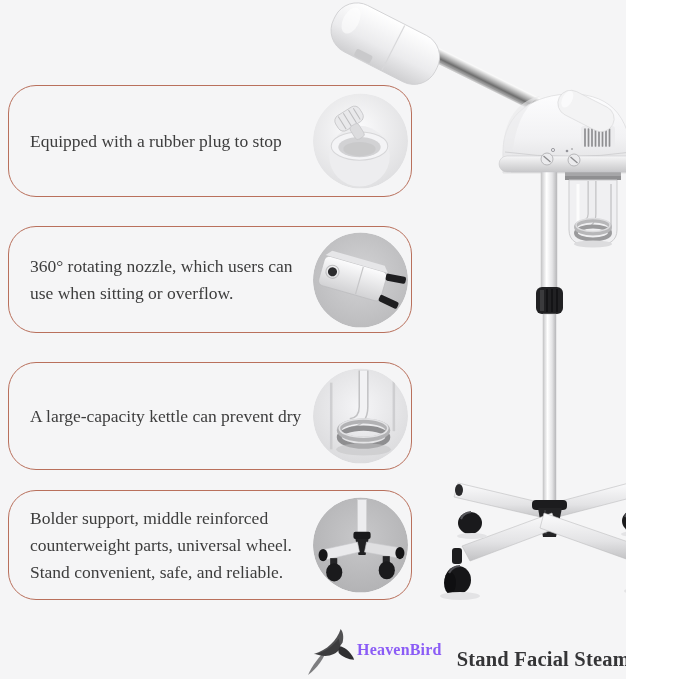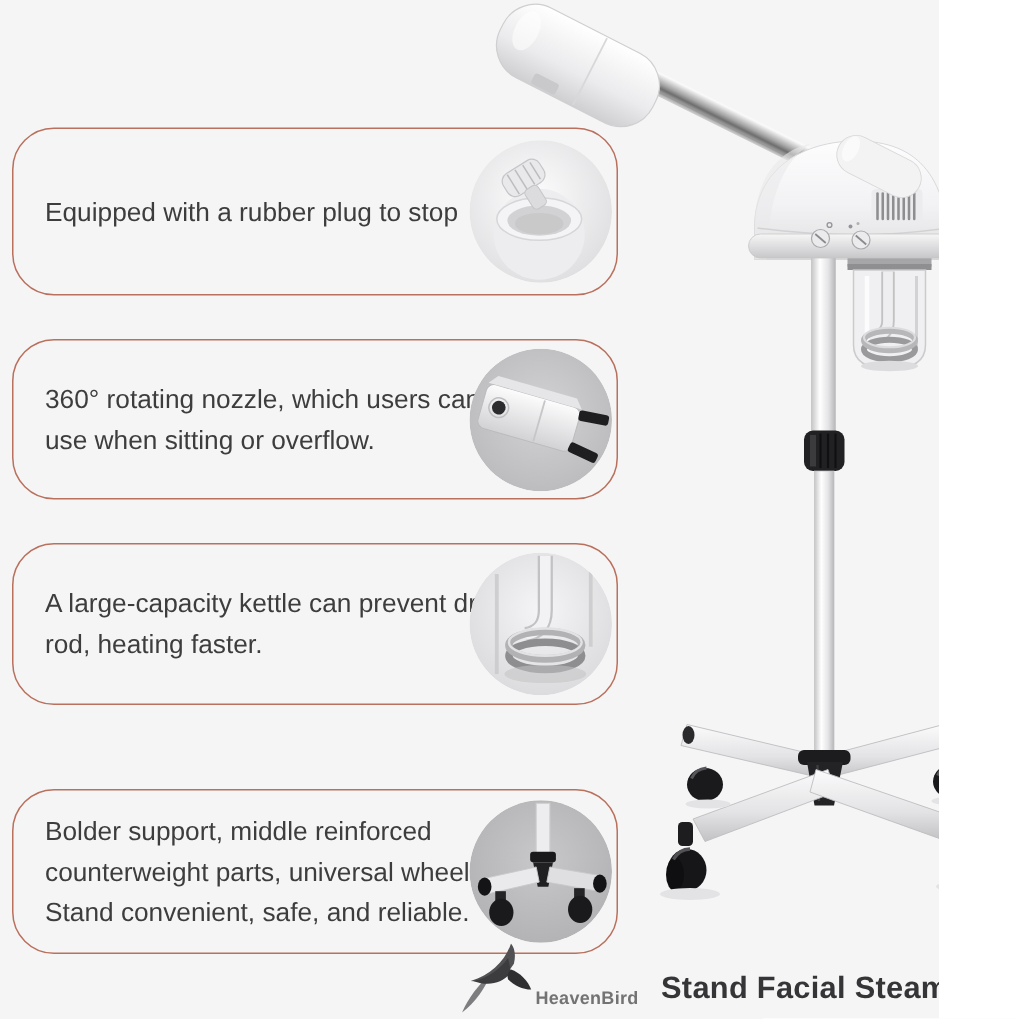--- a/index.html
+++ b/index.html
@@ -1,19 +1,19 @@
 <!DOCTYPE html>
 <html><head>
 <meta charset="utf-8">
 <style>
   html,body{margin:0;padding:0;background:#ffffff;}
   .stage{
     position:relative;width:626px;height:679px;overflow:hidden;
     background:#f5f5f6;
-    font-family:Liberation Sans, sans-serif;
+    font-family:Liberation Serif, serif;
   }
   
   .callout{
     position:absolute;left:8px;width:404px;box-sizing:border-box;
     border:1.6px solid #b9705c;border-radius:28px;
     display:flex;flex-direction:column;justify-content:center;
     background:transparent;
   }
   .callout .txt{padding-left:21px;width:300px;}
   .callout .line{
@@ -26,22 +26,22 @@
   .photo svg{display:block;width:95px;height:95px;}
   
   .product{position:absolute;left:0;top:0;width:679px;height:679px;}
   
   .brand-row{
     position:absolute;left:304px;top:627px;height:50px;
     display:flex;align-items:flex-end;
   }
   .bird{width:58px;height:48px;flex:0 0 auto;}
   .brand-name{
-    font-weight:700;font-size:12px;color:#737373;letter-spacing:.2px;
-    margin-left:-5px;margin-bottom:5px;white-space:nowrap;
+    font-weight:700;font-size:16px;color:#8b5cf6;letter-spacing:.2px;
+    margin-left:-5px;margin-bottom:18px;white-space:nowrap;
   }
   .product-title{
     font-weight:700;font-size:20.5px;color:#353537;letter-spacing:.2px;
     margin-left:15px;margin-bottom:6px;white-space:nowrap;
   }
 </style>
 </head>
 <body>
 
 <div class="stage">
@@ -271,21 +271,20 @@
               <rect x="27" y="3" width="20" height="7" rx="2" fill="#1e1e20"></rect>
             </g>
         </g>
       </svg>
     </div>
   </div>
 
   <div class="callout" style="top:362px;height:108px;">
     <div class="txt">
       <div class="line">A large-capacity kettle can prevent dry</div>
-      <div class="line">rod, heating faster.</div>
     </div>
     <div class="photo">
       <svg viewBox="0 0 94 94">
         <defs>
             <radialGradient id="p3bg" cx=".5" cy=".4" r=".78">
           <stop offset="0" stop-color="#f5f5f7"></stop>
               <stop offset="1" stop-color="#d4d4d6"></stop>
         </radialGradient>
           </defs>
         <circle cx="47" cy="47" r="47" fill="url(#p3bg)"></circle>
@@ -296,21 +295,21 @@
           <path d="M50,2 L50,38 Q50,52 37,54" fill="none" stroke="#f2f2f4" stroke-width="7"></path>
           <ellipse cx="50" cy="68" rx="24" ry="9" fill="none" stroke="#8e8e90" stroke-width="5"></ellipse>
           <ellipse cx="50" cy="61" rx="24" ry="9" fill="none" stroke="#b2b2b4" stroke-width="5"></ellipse>
           <ellipse cx="50" cy="59" rx="24" ry="9" fill="none" stroke="#e2e2e4" stroke-width="1.6"></ellipse>
           <ellipse cx="50" cy="80" rx="27" ry="6" fill="#c2c2c4" opacity=".55"></ellipse>
         </g>
       </svg>
     </div>
   </div>
 
-  <div class="callout" style="top:526px;height:110px;justify-content:center;">
+  <div class="callout" style="top:490px;height:110px;justify-content:center;">
     <div class="txt">
       <div class="line">Bolder support, middle reinforced</div>
       <div class="line">counterweight parts, universal wheel.</div>
       <div class="line">Stand convenient, safe, and reliable.</div>
     </div>
     <div class="photo">
       <svg viewBox="0 0 94 94">
         <defs>
             <radialGradient id="p4bg" cx=".5" cy=".42" r=".78">
           <stop offset="0" stop-color="#c8c8ca"></stop>

